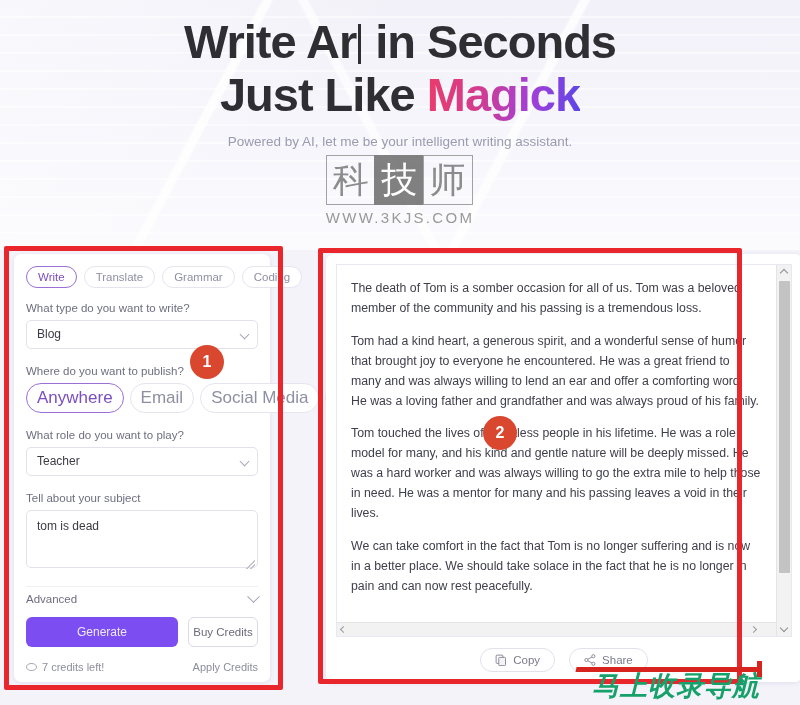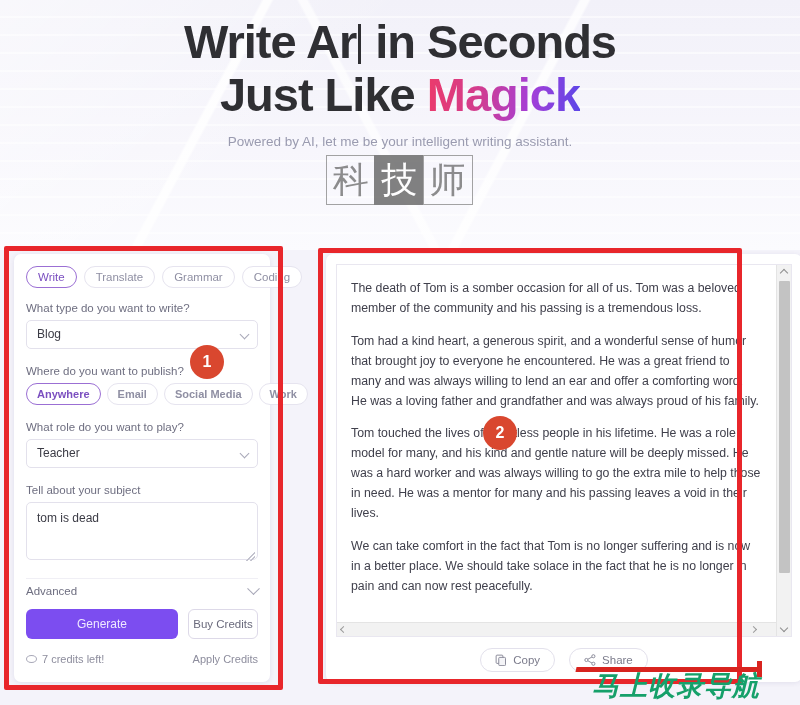--- a/index.html
+++ b/index.html
@@ -173,26 +173,25 @@
     border-right: 1.4px solid #a8a8b8;
     border-bottom: 1.4px solid #a8a8b8;
     transform: rotate(45deg);
   }
 
   .pill-row { display: flex; gap: 6px; margin-bottom: 16px; }
   .pill {
     padding: 4px 10px;
     border-radius: 20px;
     border: 1px solid #e6e4ef;
-    font-size: 11px;
+    font-size: 17px;
     color: #8f8fa3;
     background: #fff;
     cursor: pointer;
     white-space: nowrap;
-    font-weight: bold;
   }
   .pill.active { border-color: #9b6fd4; color: #7b4fc0; }
 
   .textarea-wrap { position: relative; margin-bottom: 14px; }
   .textarea {
     width: 100%;
     height: 58px;
     border: 1px solid #e3e1ec;
     border-radius: 5px;
     background: #fff;
@@ -433,20 +432,21 @@
   </div>
   <div class="subhead">Powered by AI, let me be your intelligent writing assistant.</div>
 </div>
 
 <div id="logo-wm">
   <div class="logo-boxes">
     <div class="logo-box">科</div>
     <div class="logo-box dark">技</div>
     <div class="logo-box">师</div>
   </div>
+  <div class="logo-url">WWW.3KJS.COM</div>
 </div>
 
 <div id="left-panel">
 
   <div class="tab-row">
     <div class="tab active">Write</div>
     <div class="tab">Translate</div>
     <div class="tab">Grammar</div>
     <div class="tab">Coding</div>
   </div>

